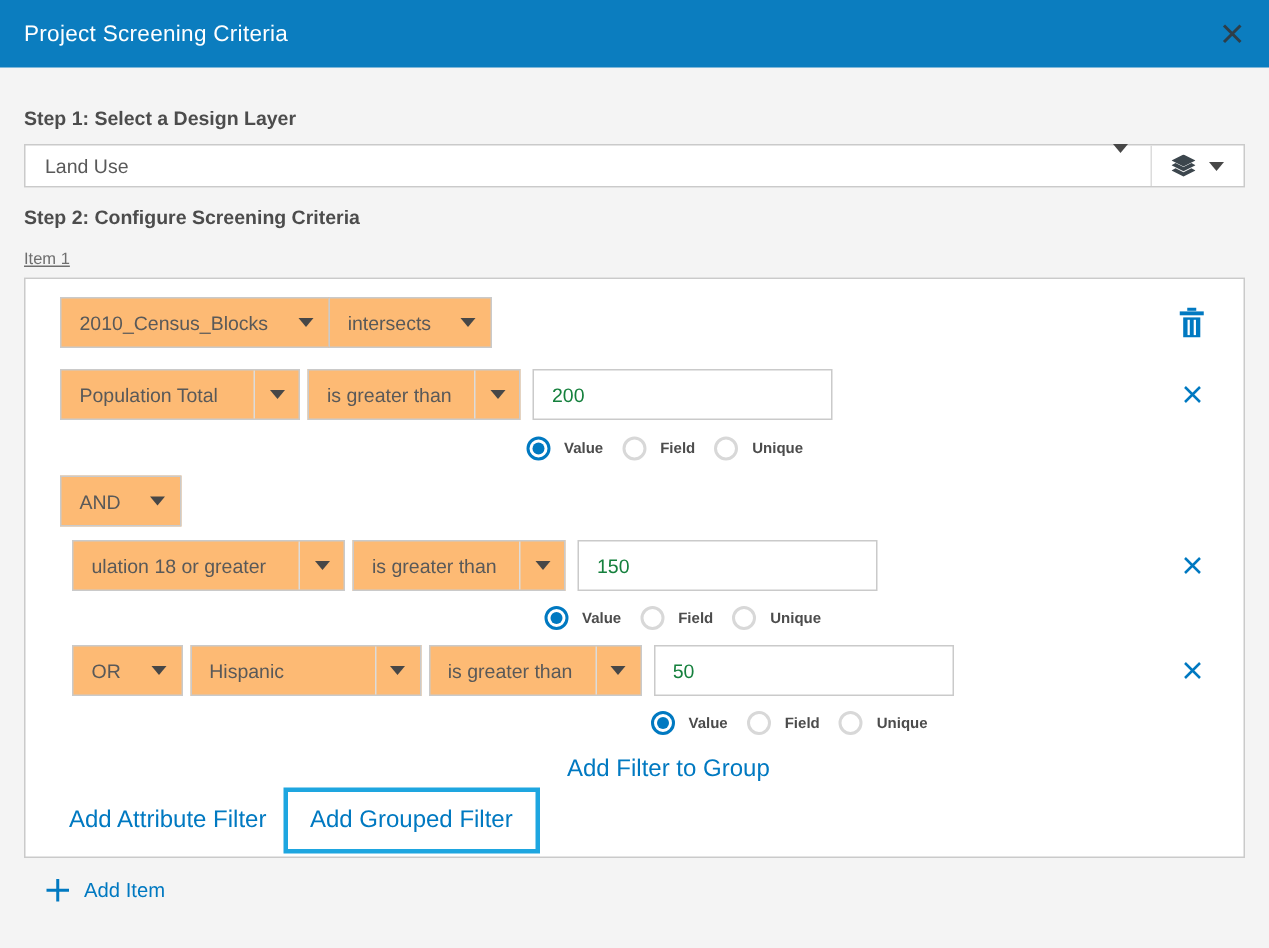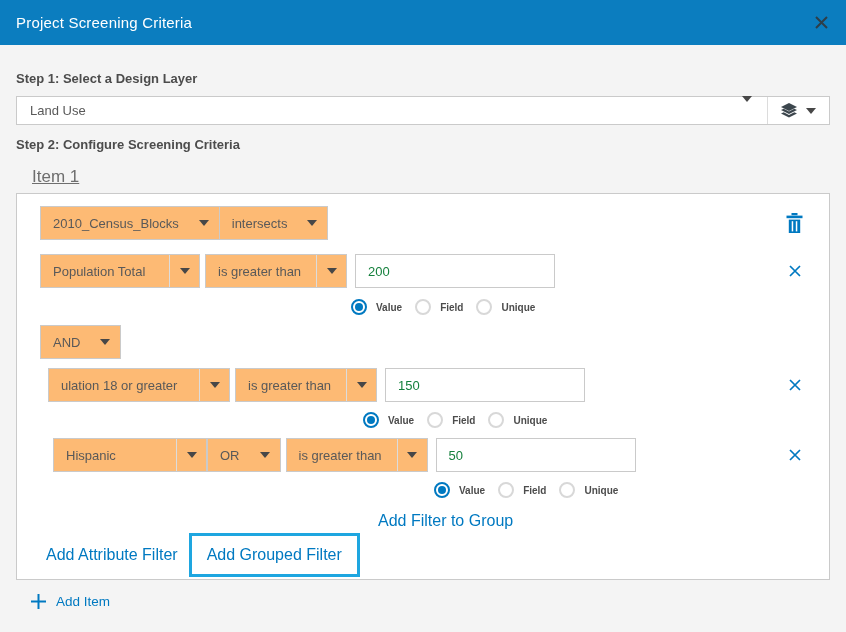--- a/index.html
+++ b/index.html
@@ -49,21 +49,21 @@
   .caret {
     width: 0; height: 0;
     border-left: 5px solid transparent;
     border-right: 5px solid transparent;
     border-top: 6px solid #474747;
   }
   .layer-select .caret-wrap { padding: 0 15px; }
   .v-divider { width: 1px; align-self: stretch; background: #dcdcdc; }
   .layers-sec { display: flex; align-items: center; gap: 9px; padding: 0 13px; cursor: pointer; }
 
-  .item-label { font-size: 17px; color: #6e6e6e; margin: 15px 16px 6px; text-decoration: underline; }
+  .item-label { font-size: 11px; color: #6e6e6e; margin: 15px 0 6px; text-decoration: underline; }
 
   
   .panel {
     background: #fff;
     border: 1px solid #cacaca;
     padding: 12px 26px 2px 23px;
   }
   .row { display: flex; align-items: center; }
 
   .dd {
@@ -279,28 +279,28 @@
         <span class="radio selected"></span>
         <span class="mode-label">Value</span>
         <span class="radio"></span>
         <span class="mode-label">Field</span>
         <span class="radio"></span>
         <span class="mode-label">Unique</span>
       </div>
 
       
       <div class="row filter-row">
+        <div class="dd">
+          <span class="txt">OR</span>
+          <span class="caret-sec">
+              <span class="caret"></span>
+            </span>
+        </div>
         <div class="dd split hisp-dd op-box">
           <span class="txt">Hispanic</span>
-          <span class="caret-sec">
-              <span class="caret"></span>
-            </span>
-        </div>
-        <div class="dd">
-          <span class="txt">OR</span>
           <span class="caret-sec">
               <span class="caret"></span>
             </span>
         </div>
         <div class="dd split op-dd op-box">
           <span class="txt">is greater than</span>
           <span class="caret-sec">
               <span class="caret"></span>
             </span>
         </div>

